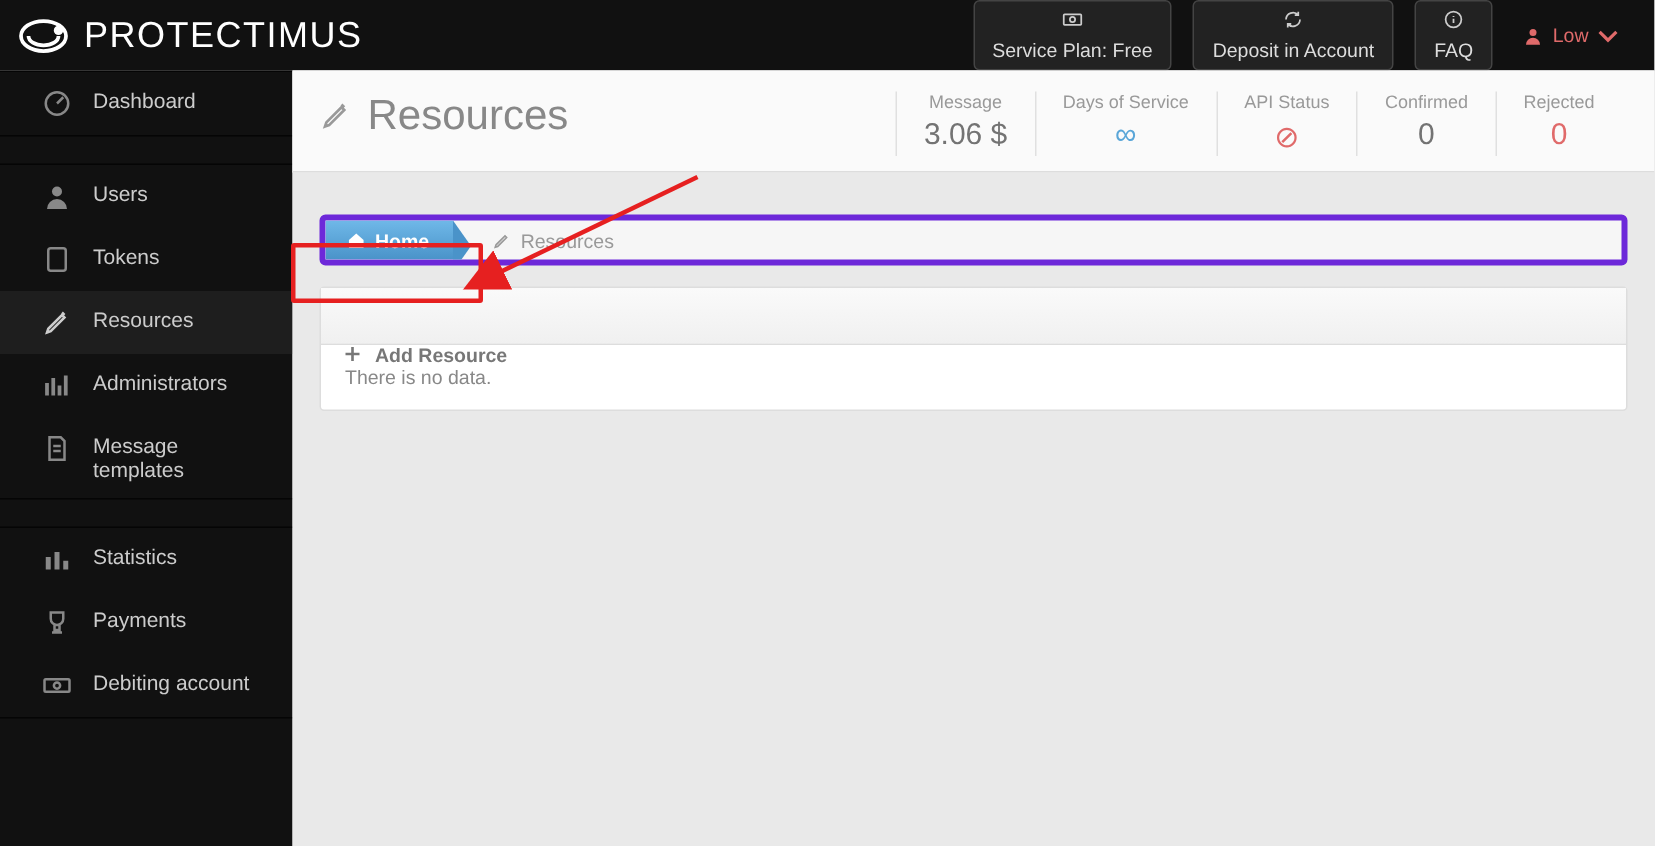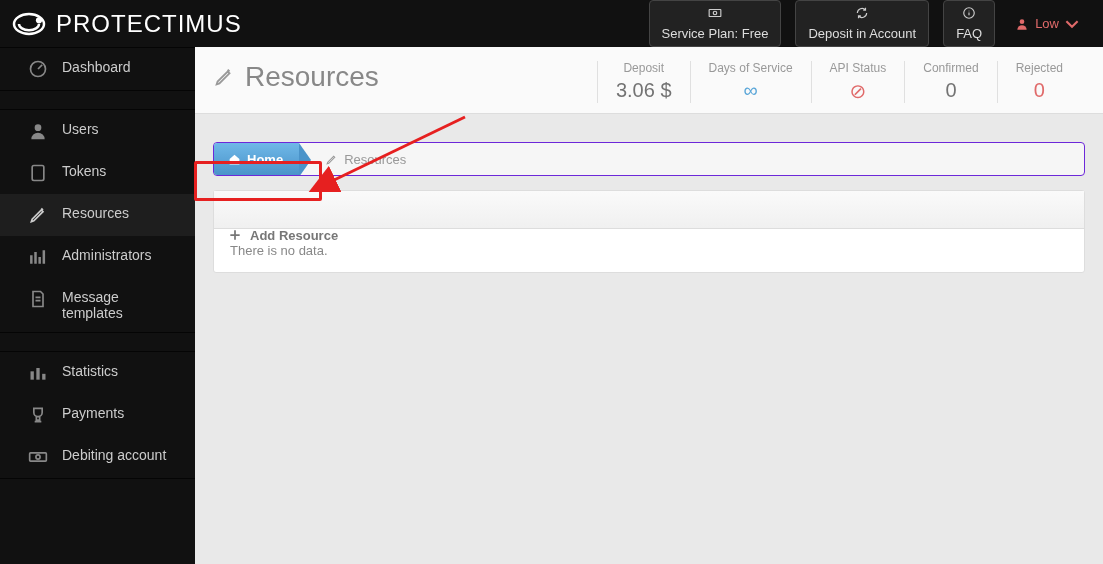--- a/index.html
+++ b/index.html
@@ -34,21 +34,21 @@
 .stat { border-left: 1px solid #e0e0e0; padding: 0 18px; text-align: center; min-width: 80px; }
 .stat-label { color: #999; font-size: 12px; }
 .stat-value { font-size: 20px; font-weight: 300; margin-top: 4px; }
 .v-green { color: #737373; }
 .v-red { color: #e06a6a; }
 .v-blue { color: #5aa6d8; }
 
 .content { padding: 28px 18px 18px 18px; position: relative; }
 
 
-.crumbs { background: #f6f6f6; border: 1px solid #6d28d9; border-radius: 4px; height: 34px; display: flex; align-items: center; overflow: hidden; position: relative; }
+.crumbs { background: #f6f6f6; border: 4px solid #6d28d9; border-radius: 4px; height: 34px; display: flex; align-items: center; overflow: hidden; position: relative; }
 .crumb-home { background: linear-gradient(#6fb8e8, #4a93c9); color: #fff; padding: 0 16px 0 14px; height: 100%; display: flex; align-items: center; gap: 6px; position: relative; font-size: 13px; font-weight: 600; }
 .crumb-home::after { content: ""; position: absolute; right: -12px; top: 0; width: 0; height: 0; border-top: 17px solid transparent; border-bottom: 17px solid transparent; border-left: 12px solid #4a93c9; }
 .crumb-home svg { width: 13px; height: 13px; fill: #fff; }
 .crumb-item { color: #999; padding: 0 14px 0 26px; display: flex; align-items: center; gap: 6px; font-size: 13px; }
 .crumb-item svg { width: 13px; height: 13px; fill: #999; }
 
 
 .panel { margin-top: 14px; border: 1px solid #ddd; border-radius: 3px; background: #fff; position: relative; }
 .panel-head { background: linear-gradient(#fafafa,#f0f0f0); border-bottom: 1px solid #ddd; padding: 0; height: 38px; display: flex; align-items: stretch; }
 .add-btn { display: flex; align-items: center; gap: 8px; padding: 0 14px; color: #777; font-weight: 600; font-size: 13px; cursor: pointer; border-right: 1px solid #ddd; margin-top: 44px; }
@@ -179,21 +179,21 @@
 <div class="main">
   <div class="header-strip">
     <div class="page-title">
       <svg viewBox="0 0 24 24">
           <path d="M4 20l3-1 11-11-2-2L5 17l-1 3zM16 4l2 2" fill="none" stroke="#999" stroke-width="2"></path>
         </svg>
       <span>Resources</span>
     </div>
     <div class="stats">
       <div class="stat">
-        <div class="stat-label">Deposit</div>
+        <div class="stat-label">Message</div>
         <div class="stat-value v-green">3.06 $</div>
       </div>
       <div class="stat">
         <div class="stat-label">Days of Service</div>
         <div class="stat-value v-blue">∞</div>
       </div>
       <div class="stat">
         <div class="stat-label">API Status</div>
         <div class="stat-value v-red">⊘</div>
       </div>

